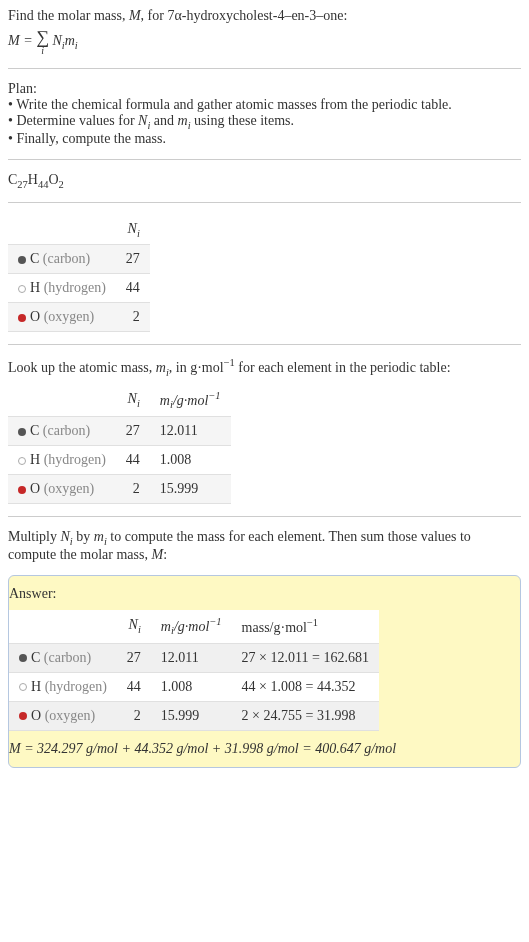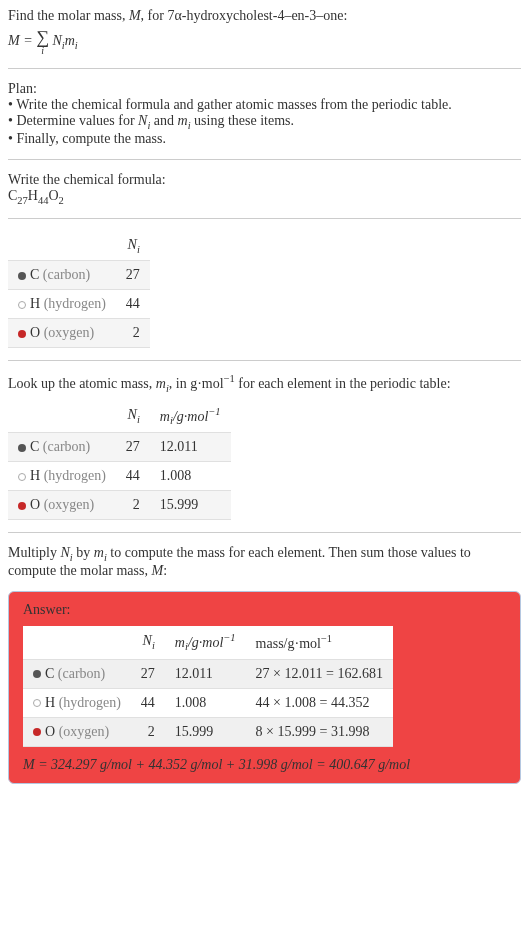--- a/index.html
+++ b/index.html
@@ -69,24 +69,24 @@
       width: 8px;
       height: 8px;
       border-radius: 50%;
       margin-right: 4px;
       vertical-align: middle;
     }
     .dot-c { background: #555; }
     .dot-h { background: #fff; border: 1px solid #aaa; }
     .dot-o { background: #c62828; }
     .answer-box {
-      background: #ef4444;
+      background: #fef9c3;
       border: 1px solid #b5c7e0;
       border-radius: 6px;
-      padding: 10px 14px;
+      padding: 10px 0;
       margin-top: 8px;
     }
     .answer-box table {
       background: #fff;
     }
     .answer-box table tr:nth-child(even) td {
       background: #f0f0f0;
     }
     .answer-box table tr:nth-child(odd) td {
       background: #fff;
@@ -138,21 +138,20 @@
 <div class="section">
   <div>Plan:</div>
   <div>• Write the chemical formula and gather atomic masses from the periodic table.</div>
   <div>• Determine values for <span class="italic">N<span class="sub">i</span></span> and <span class="italic">m<span class="sub">i</span></span> using these items.</div>
   <div>• Finally, compute the mass.</div>
 </div>
 
 <hr>
 
 <div class="section">
-  <div>Write the chemical formula:</div>
   <div>
     <span>C</span><span class="sub">27</span><span>H</span><span class="sub">44</span><span>O</span><span class="sub">2</span>
   </div>
 </div>
 
 <hr>
 
 <div class="section">
   <table>
     <tbody>
@@ -231,18 +230,18 @@
     <tr>
       <td><span class="dot dot-h"></span><span>H</span> <span class="element-label">(hydrogen)</span></td>
       <td class="num-col">44</td>
       <td>1.008</td>
       <td>44 × 1.008 = 44.352</td>
     </tr>
     <tr>
       <td><span class="dot dot-o"></span><span>O</span> <span class="element-label">(oxygen)</span></td>
       <td class="num-col">2</td>
       <td>15.999</td>
-      <td>8 × 15.999 = 31.998</td>
+      <td>2 × 24.755 = 31.998</td>
     </tr>
   </tbody>
     </table>
   <div class="final-line"><span class="italic">M</span> = 324.297 g/mol + 44.352 g/mol + 31.998 g/mol = 400.647 g/mol</div>
 </div>
 
 </body></html>

